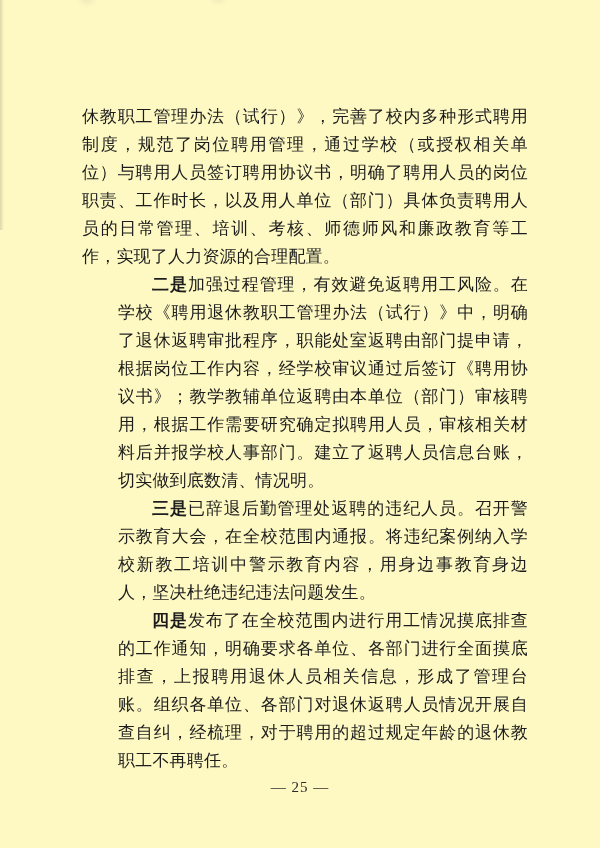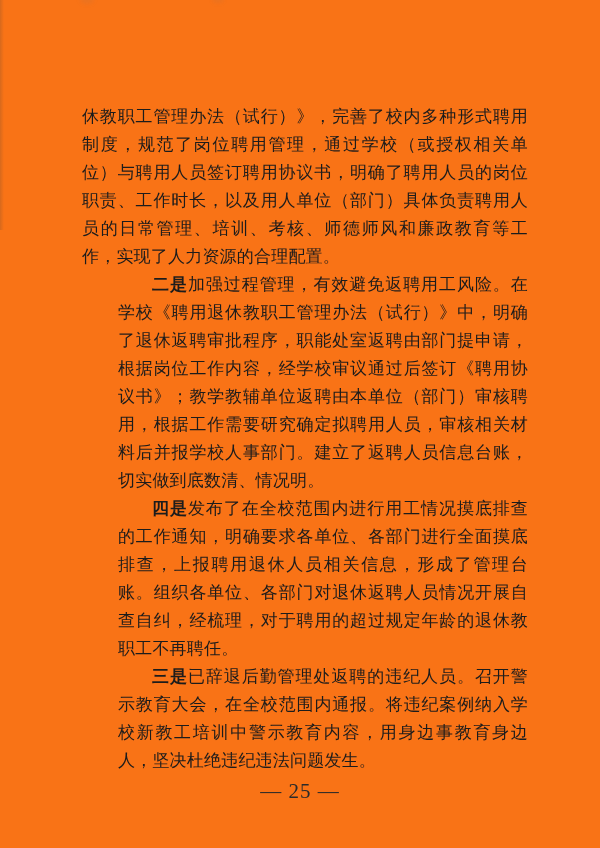--- a/index.html
+++ b/index.html
@@ -4,21 +4,21 @@
 <style>
   html, body {
     margin: 0;
     padding: 0;
     background: #ffffff;
   }
   .page {
     position: relative;
     width: 600px;
     height: 848px;
-    background: #f97316;
+    background: #fef9c3;
     overflow: hidden;
     font-family: "Liberation Serif", serif;
     color: #1c1c1c;
   }
   
   .edge-shadow-left {
     position: absolute;
     left: 0;
     top: 0;
     width: 4px;
@@ -57,42 +57,42 @@
   }
   .lead {
     font-weight: bold;
   }
   .footer {
     position: absolute;
     top: 779px;
     left: 0;
     width: 100%;
     text-align: center;
-    font-size: 21px;
+    font-size: 15px;
     letter-spacing: 1px;
     color: #2a2a2a;
   }
 </style>
 </head>
 <body>
 
 <div class="page">
 
   <div class="edge-shadow-left"></div>
   <div class="smudge a"></div>
   <div class="smudge b"></div>
 
   <div class="body-text">
     <p class="para"><b class="lead"></b><span>休教职工管理办法（试行）》，完善了校内多种形式聘用制度，规范了岗位聘用管理，通过学校（或授权相关单位）与聘用人员签订聘用协议书，明确了聘用人员的岗位职责、工作时长，以及用人单位（部门）具体负责聘用人员的日常管理、培训、考核、师德师风和廉政教育等工作，实现了人力资源的合理配置。</span></p>
 
     <p class="para indent"><b class="lead">二是</b><span>加强过程管理，有效避免返聘用工风险。在学校《聘用退休教职工管理办法（试行）》中，明确了退休返聘审批程序，职能处室返聘由部门提申请，根据岗位工作内容，经学校审议通过后签订《聘用协议书》；教学教辅单位返聘由本单位（部门）审核聘用，根据工作需要研究确定拟聘用人员，审核相关材料后并报学校人事部门。建立了返聘人员信息台账，切实做到底数清、情况明。</span></p>
 
+    <p class="para indent"><b class="lead">三是</b><span>已辞退后勤管理处返聘的违纪人员。召开警示教育大会，在全校范围内通报。将违纪案例纳入学校新教工培训中警示教育内容，用身边事教育身边人，坚决杜绝违纪违法问题发生。</span></p>
+
     <p class="para indent"><b class="lead">四是</b><span>发布了在全校范围内进行用工情况摸底排查的工作通知，明确要求各单位、各部门进行全面摸底排查，上报聘用退休人员相关信息，形成了管理台账。组织各单位、各部门对退休返聘人员情况开展自查自纠，经梳理，对于聘用的超过规定年龄的退休教职工不再聘任。</span></p>
-
-    <p class="para indent"><b class="lead">三是</b><span>已辞退后勤管理处返聘的违纪人员。召开警示教育大会，在全校范围内通报。将违纪案例纳入学校新教工培训中警示教育内容，用身边事教育身边人，坚决杜绝违纪违法问题发生。</span></p>
 
   </div>
 
   <div class="footer">
     <span>— 25 —</span>
   </div>
 
 </div>
 
 </body></html>

